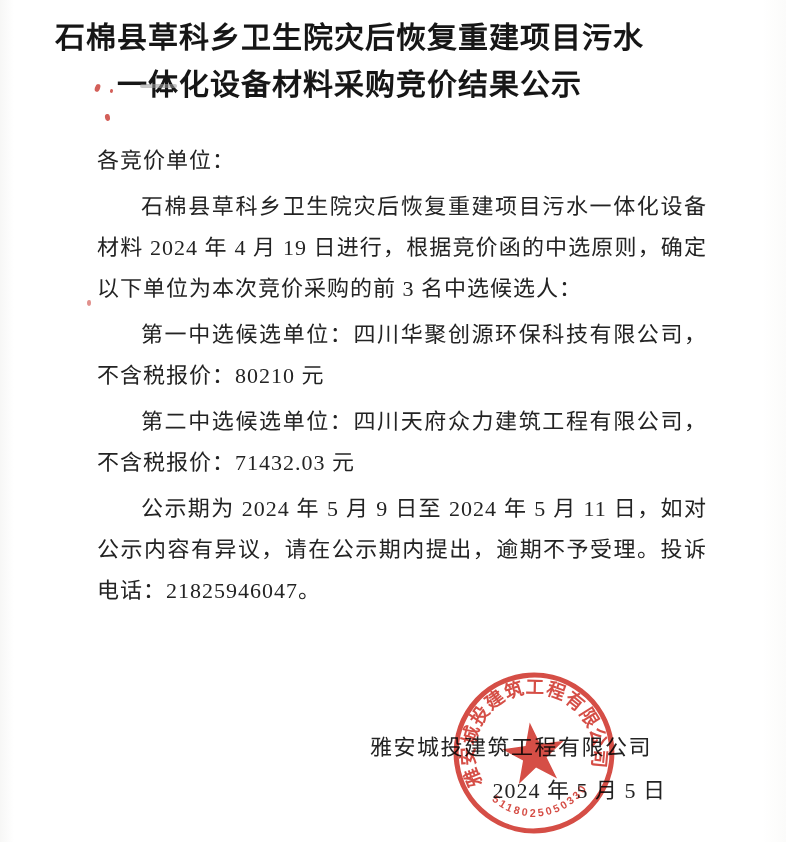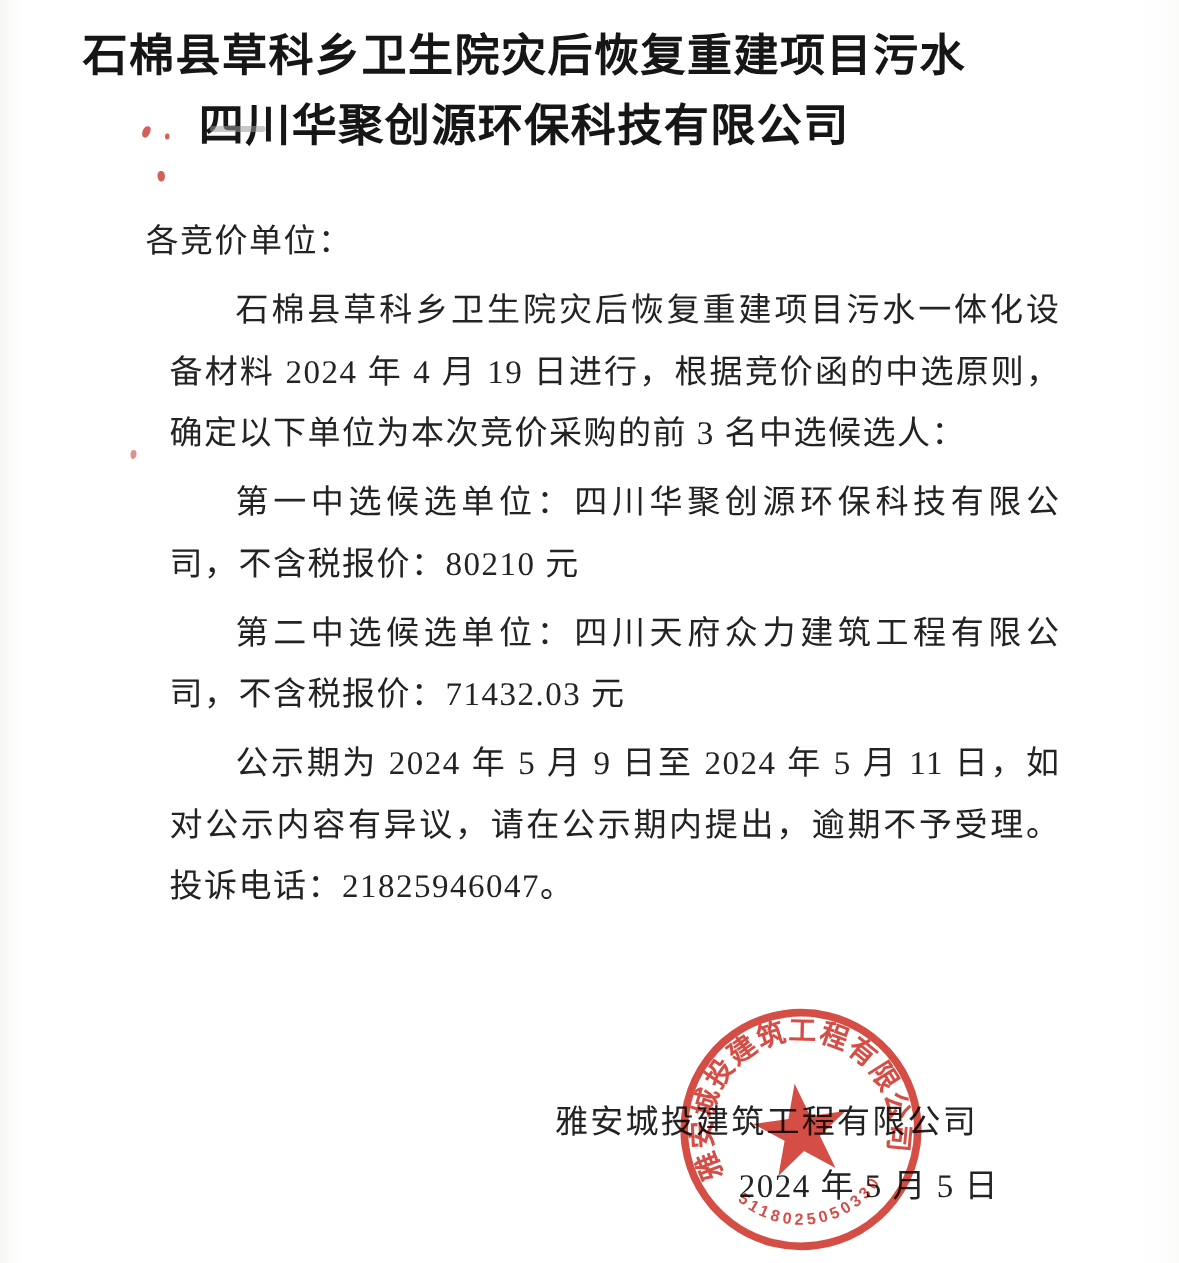--- a/index.html
+++ b/index.html
@@ -33,21 +33,21 @@
   .body-text {
     position: absolute;
     left: 97px; top: 140px; width: 610px;
     font-size: 22px;
     line-height: 41px;
     letter-spacing: 1px;
     color: #232323;
     font-family: Liberation Serif, serif;
   }
   .body-text p { margin: 0 0 5px 0; }
-  .body-text p.para { text-indent: 2em; text-align: justify; margin-left: 16px; }
+  .body-text p.para { text-indent: 2em; text-align: justify; }
   .body-text p.salutation { text-indent: 0; }
   
   .sig-company {
     position: absolute;
     top: 729px; right: 134px;
     font-size: 22px; letter-spacing: 1.5px;
     color: #232323;
   }
   .sig-date {
     position: absolute;
@@ -82,21 +82,21 @@
     background: #9a9a9a; opacity: 0.55; border-radius: 2px;
   }
 </style>
 </head>
 <body>
 
 <div class="page">
 
   <div class="title-block">
     <div class="title-line">石棉县草科乡卫生院灾后恢复重建项目污水</div>
-    <div class="title-line">四川华聚创源环保科技有限公司</div>
+    <div class="title-line">一体化设备材料采购竞价结果公示</div>
   </div>
 
   <div class="smudge-dash"></div>
   <div class="speck speck-1"></div>
   <div class="speck speck-2"></div>
   <div class="speck speck-3"></div>
   <div class="speck speck-4"></div>
 
   <div class="body-text">
     <p class="salutation">各竞价单位：</p>

